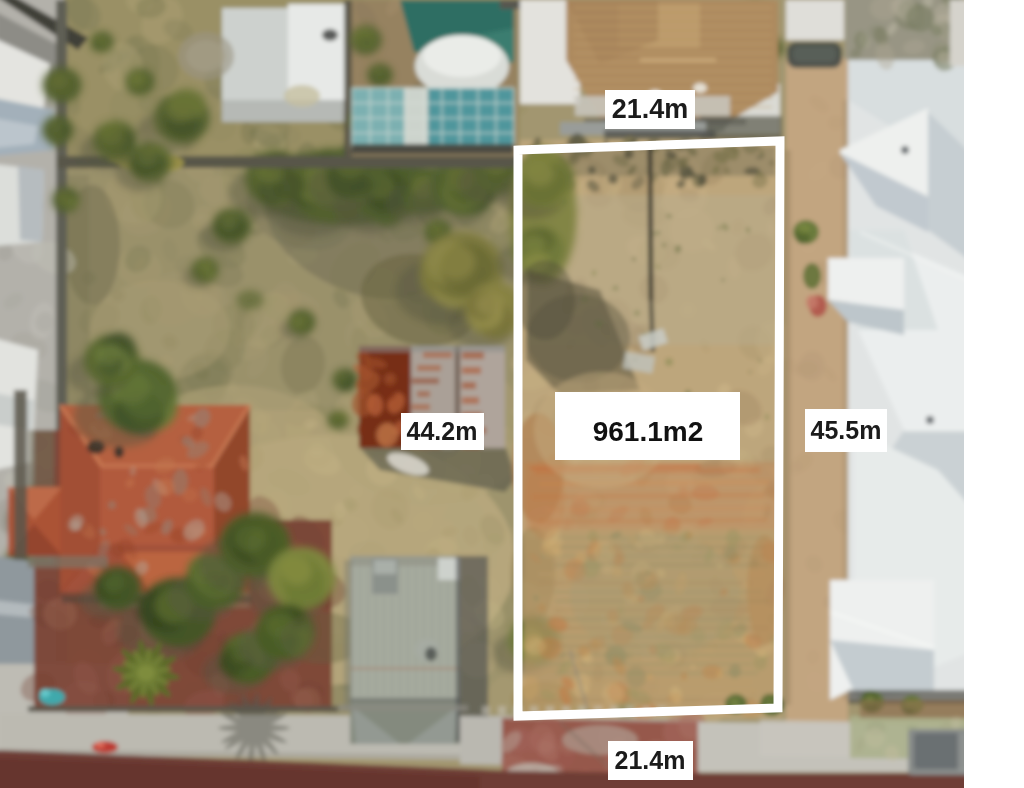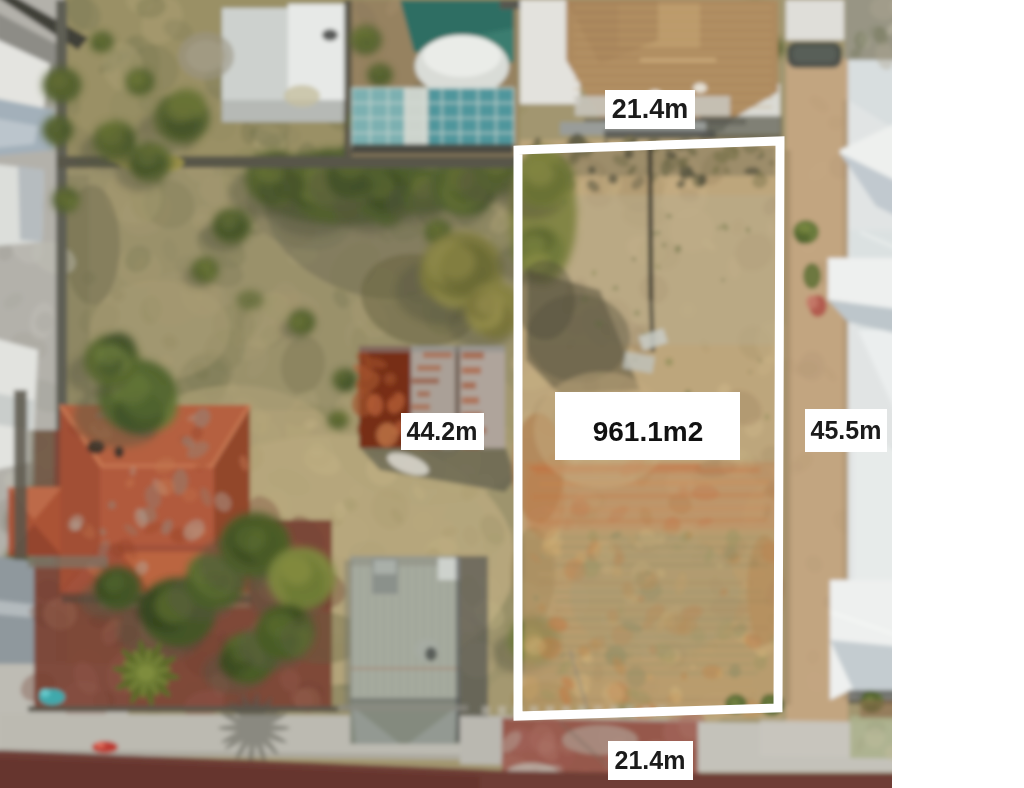--- a/index.html
+++ b/index.html
@@ -1,16 +1,16 @@
 <!DOCTYPE html>
 <html><head>
 <meta charset="utf-8">
 <style>
 html,body{margin:0;padding:0;background:#fff}
-.page{position:relative;width:892px;height:788px;overflow:hidden;font-family:"Liberation Sans",sans-serif}
+.page{position:relative;width:964px;height:788px;overflow:hidden;font-family:"Liberation Sans",sans-serif}
 </style>
 </head>
 <body>
 
 <div class="page">
 <svg width="1024" height="788" viewBox="0 0 1024 788" font-family="Liberation Sans, sans-serif">
 <defs>
 <filter id="soft" x="-2%" y="-2%" width="104%" height="104%">
           <feGaussianBlur stdDeviation="2.3"></feGaussianBlur>
         </filter>

